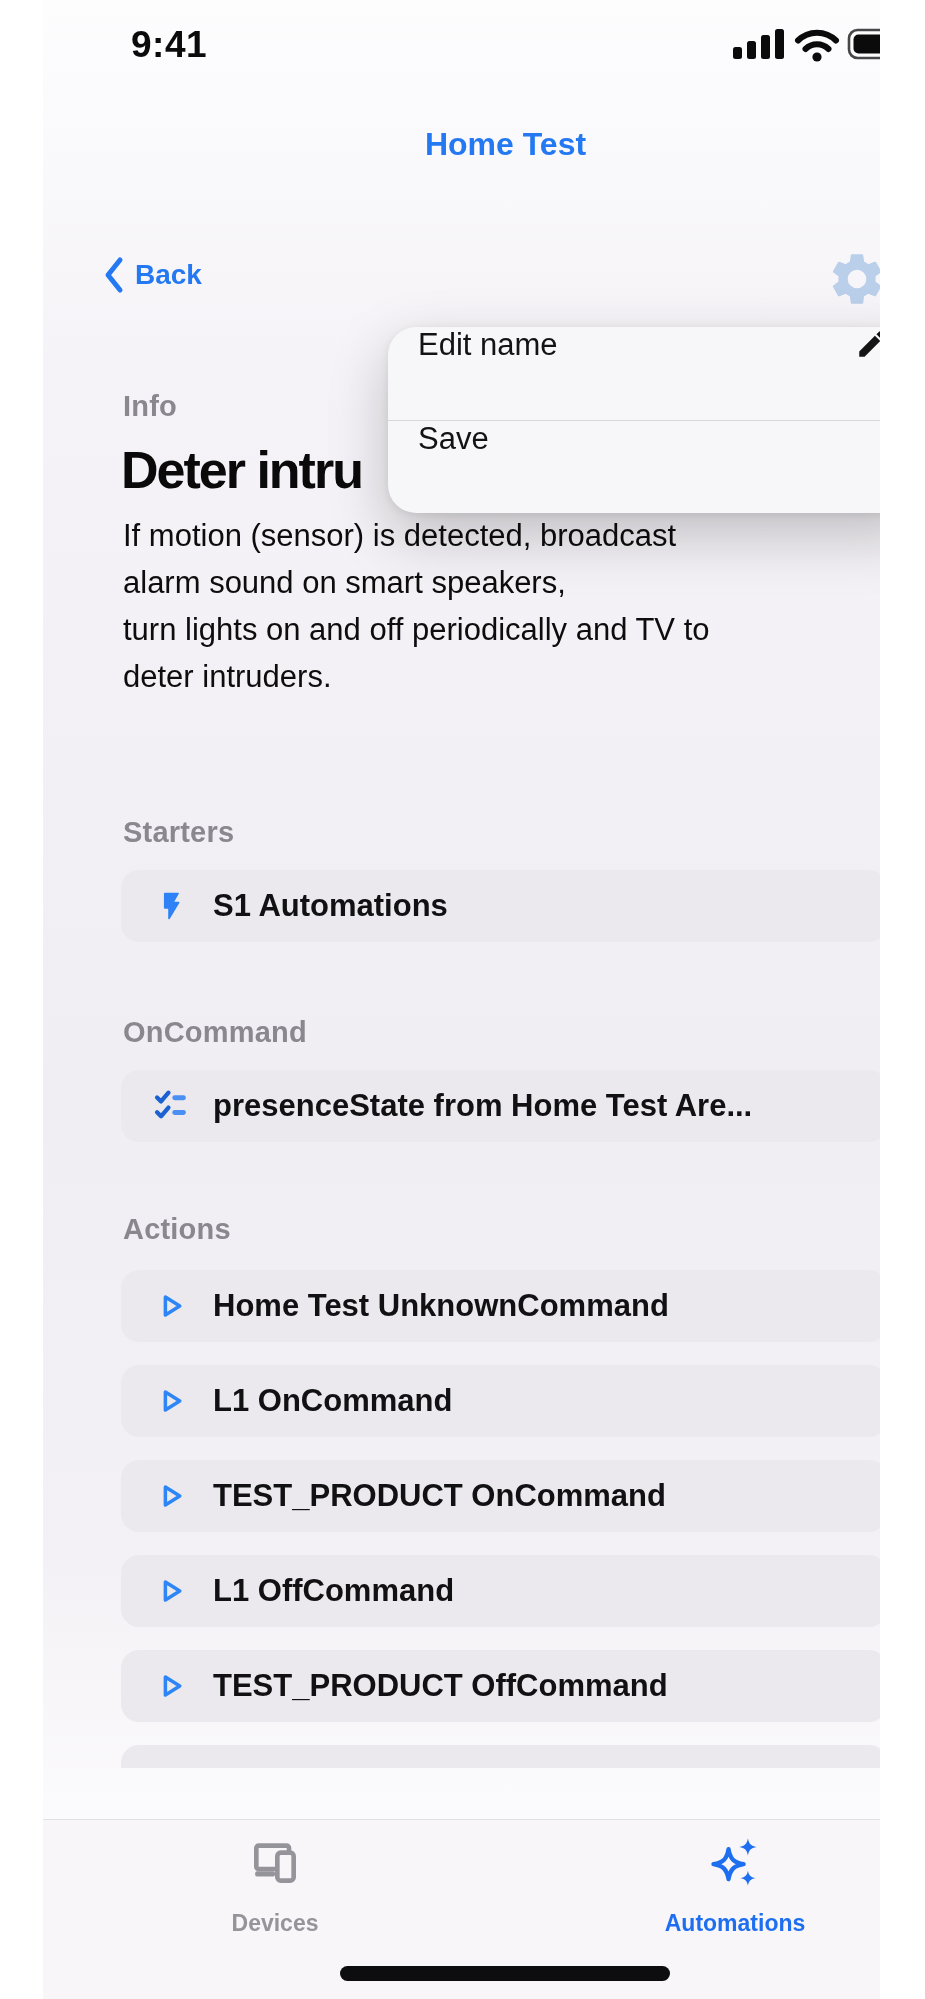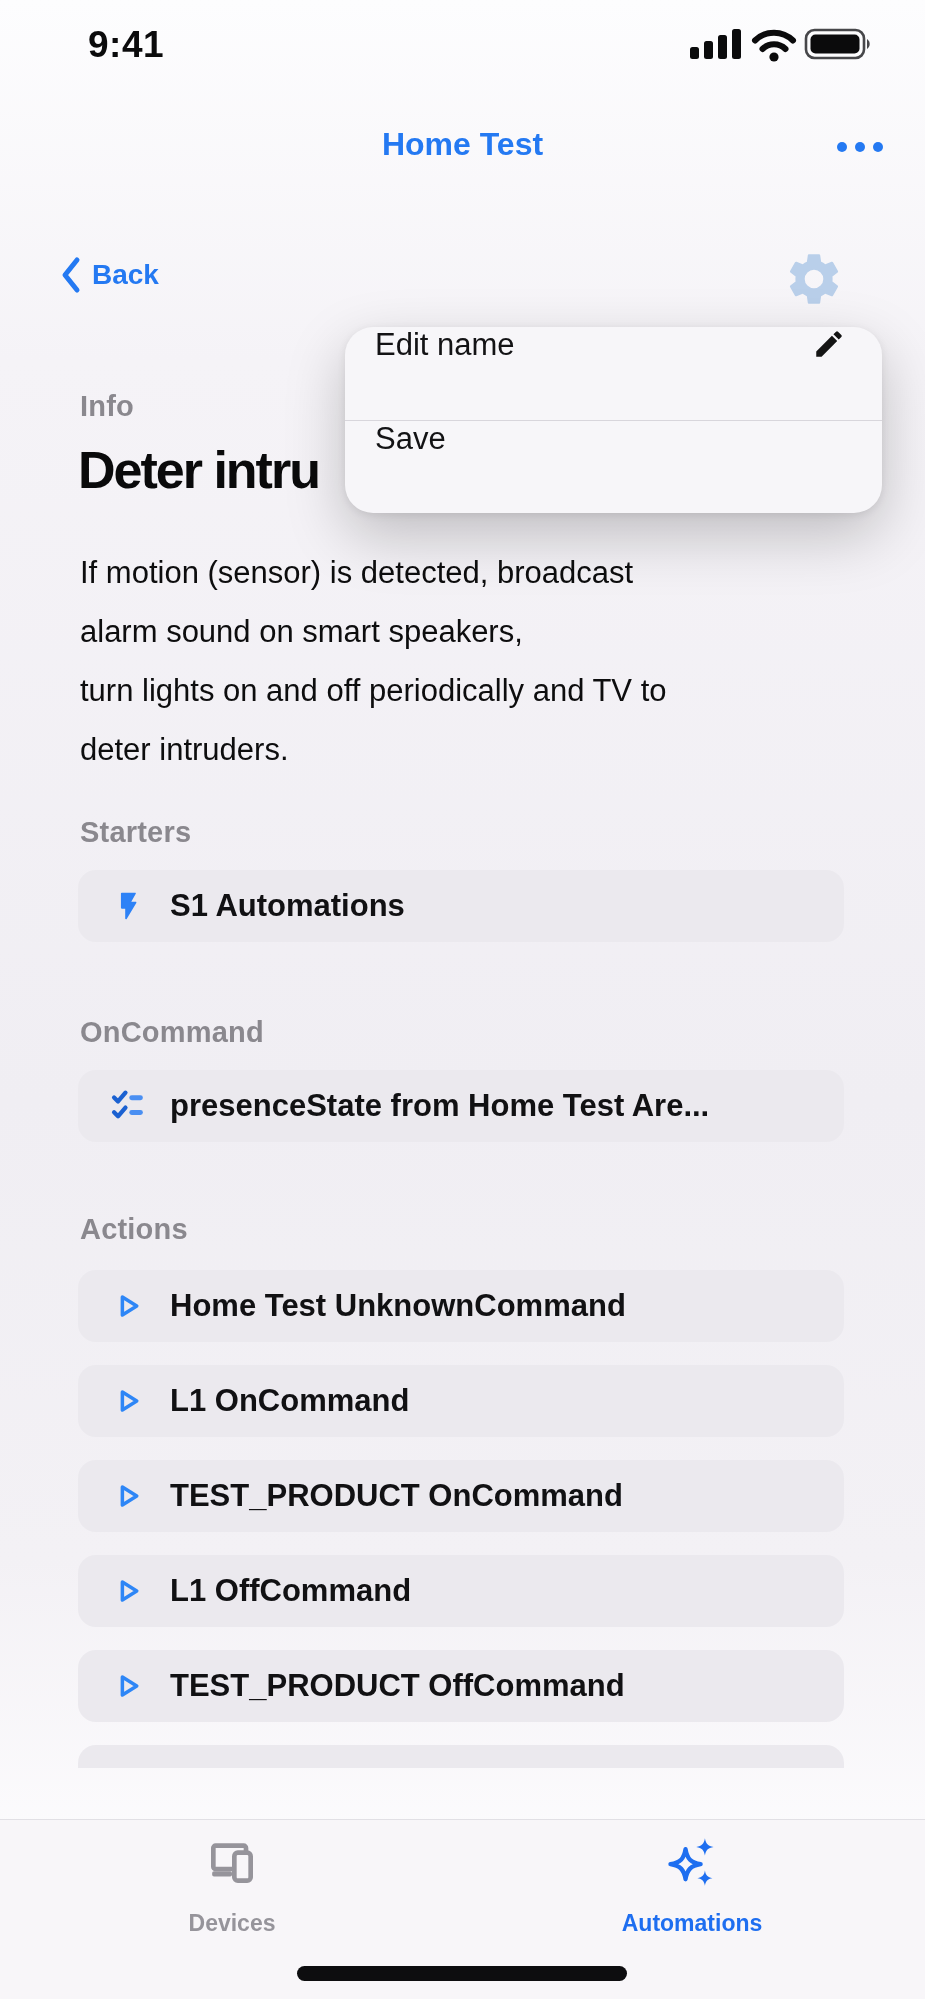--- a/index.html
+++ b/index.html
@@ -1,39 +1,40 @@
 <!DOCTYPE html>
 <html><head>
 <meta charset="utf-8">
 <style>
   html,body{margin:0;padding:0;}
   .screen{
     position:relative;
-    width:925px;height:1999px;
+    width:837px;height:1999px;
     overflow:hidden;
     background:linear-gradient(180deg,#fdfdfe 0%,#f5f3f7 18%,#f0eef3 55%,#f3f1f5 78%,#fcfbfd 92%,#fbfafc 100%);
     font-family:"Liberation Sans","DejaVu Sans",sans-serif;
     color:#0c0c0d;
+    margin-left:43px;
   }
   .abs{position:absolute;}
   
   .time{left:88px;top:24px;font-size:37px;font-weight:700;letter-spacing:.5px;color:#0b0b0c;}
   .statusicons{left:688px;top:26px;}
   
   .title{left:0;top:126px;width:925px;text-align:center;font-size:32px;font-weight:600;color:#2479f2;}
   .more-btn{left:830px;top:132px;width:60px;height:30px;display:flex;align-items:center;justify-content:center;cursor:pointer;}
   
   .back-btn{left:58px;top:256px;display:flex;align-items:center;gap:10px;cursor:pointer;}
   .back-label{font-size:28px;font-weight:600;color:#2479f2;}
   .gear-btn{left:783px;top:248px;width:62px;height:62px;cursor:pointer;}
   
   .section-label{font-size:29px;font-weight:700;color:#8a888e;letter-spacing:.2px;}
   .lbl-info{left:80px;top:390px;}
   .heading{left:78px;top:440px;font-size:52px;font-weight:700;letter-spacing:-2px;color:#0a0a0b;white-space:nowrap;}
-  .description{left:80px;top:543px;width:800px;font-size:31px;line-height:59px;white-space:pre-line;color:#0d0d0e;}
+  .description{left:80px;top:512px;width:800px;font-size:31px;line-height:47px;white-space:pre-line;color:#0d0d0e;}
   .lbl-starters{left:80px;top:816px;}
   .lbl-conditions{left:80px;top:1016px;}
   .lbl-actions{left:80px;top:1213px;}
   .row{
     left:78px;width:766px;height:72px;
     background:#ebe9ee;border-radius:18px;
     display:flex;align-items:center;gap:22px;
     padding-left:30px;box-sizing:border-box;cursor:pointer;
   }
   .row-label{font-size:31px;font-weight:600;color:#111113;white-space:nowrap;overflow:hidden;}

